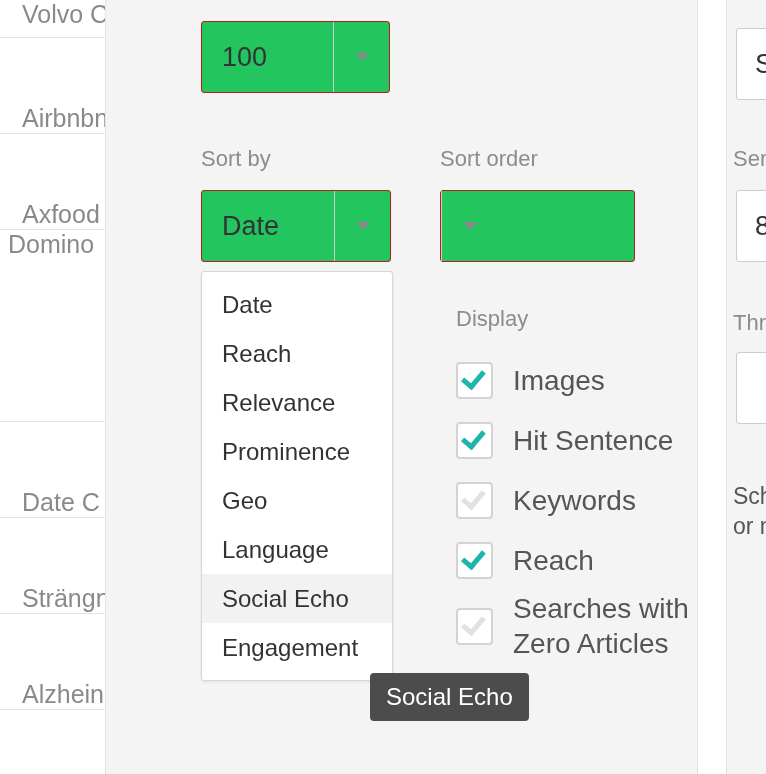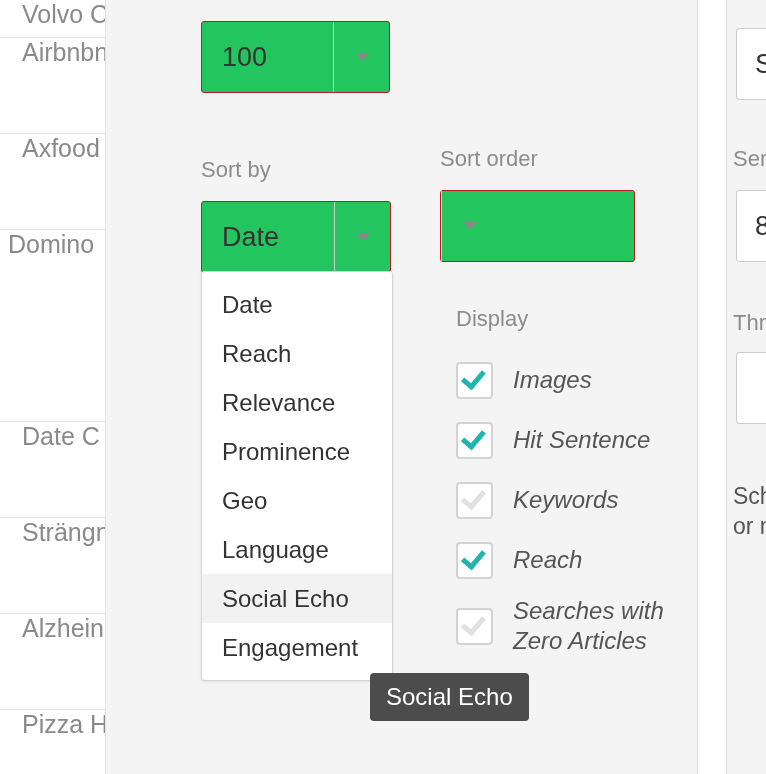--- a/index.html
+++ b/index.html
@@ -1,51 +1,51 @@
 <!DOCTYPE html>
 <html><head>
 <meta charset="utf-8">
 <style>
   * { box-sizing: border-box; margin: 0; padding: 0; }
   html, body { width: 766px; height: 774px; overflow: hidden; font-family: -apple-system, BlinkMacSystemFont, "Segoe UI", Helvetica, Arial, sans-serif; background: #fff; color: #333; }
   .viewport { position: relative; width: 704px; height: 774px; }
 
   
   .sidebar { position: absolute; left: 0; top: 0; width: 200px; }
-  .sidebar-item { height: 96px; border-bottom: 1px solid #e3e3e3; display: flex; align-items: flex-start; padding-left: 22px; font-size: 25px; color: #8a8a8a; font-weight: 400; }
+  .sidebar-item { height: 96px; border-bottom: 1px solid #e3e3e3; display: flex; align-items: flex-end; padding-left: 22px; font-size: 25px; color: #8a8a8a; font-weight: 400; }
   .sidebar-item.first { height: 38px; align-items: flex-start; padding-top: 0; }
 
   
   .panel { position: absolute; left: 105px; top: -40px; width: 593px; height: 860px; background: #f4f4f4; border: 1px solid #e2e2e2; z-index: 2; }
 
   .field-label { font-size: 22px; color: #8c8c8c; margin-bottom: 18px; font-weight: 400; }
 
   .select { display: flex; height: 72px; border: 1px solid #b91c1c; background: #22c55e; border-radius: 3px; }
   .select-value { flex: 1; display: flex; align-items: center; padding-left: 20px; font-size: 27px; color: #333; white-space: nowrap; overflow: hidden; text-overflow: ellipsis; }
   .select-caret { width: 56px; border-left: 1px solid #ccc; display: flex; align-items: center; justify-content: center; }
   .caret-down { width: 0; height: 0; border-left: 7px solid transparent; border-right: 7px solid transparent; border-top: 8px solid #888; }
 
   .group { position: absolute; }
   .g-limit { left: 95px; top: 60px; width: 189px; }
-  .g-sortby { left: 95px; top: 185px; width: 190px; margin-top: 11px; }
+  .g-sortby { left: 95px; top: 185px; width: 190px; }
   .g-sortorder { left: 334px; top: 185px; width: 195px; }
   .g-display { left: 350px; top: 345px; width: 235px; }
 
   
   .dropdown { position: absolute; left: 95px; top: 310px; width: 192px; background: #fff; border: 1px solid #d6d6d6; border-radius: 3px; box-shadow: 0 1px 3px rgba(0,0,0,0.08); z-index: 3; padding: 8px 0; }
   .dropdown-item { height: 49px; display: flex; align-items: center; padding-left: 20px; font-size: 24px; color: #333; cursor: pointer; }
   .dropdown-item.highlight { background: #f2f2f2; }
 
   
   .tooltip { position: absolute; left: 370px; top: 673px; background: #4c4c4c; color: #fff; font-size: 24px; padding: 10px 16px; border-radius: 4px; z-index: 5; white-space: nowrap; }
 
   
   .check-row { display: flex; align-items: center; height: 60px; }
   .checkbox { width: 37px; height: 37px; border: 2px solid #d3d3d3; border-radius: 4px; background: #fff; margin-right: 20px; display: flex; align-items: center; justify-content: center; flex-shrink: 0; }
-  .check-label { font-size: 24px; color: #555; line-height: 1.25; font-style: italic; }
+  .check-label { font-size: 28px; color: #555; line-height: 1.25; }
   .tick { width: 22px; height: 14px; border-left: 5px solid; border-bottom: 5px solid; transform: rotate(-50deg) translate(1px,-3px); }
   .tick.on { border-color: #1fb5ad; }
   .tick.off { border-color: #e1e1e1; }
 
   
   .rightcol { position: absolute; left: 726px; top: 0; width: 40px; height: 774px; background: #f4f4f4; z-index: 2; border-left: 1px solid #e2e2e2;}
   .rightcol .field-label { position: absolute; white-space: nowrap; }
   .rc-input { position: absolute; left: 9px; height: 72px; width: 200px; border: 1px solid #ccc; background: #fff; border-radius: 3px; display:flex; align-items:center; padding-left:18px; font-size:27px; color:#333;}
   .rc-text { position: absolute; left: 6px; font-size: 23px; color: #555; line-height:1.4; white-space: nowrap;}
 </style>

